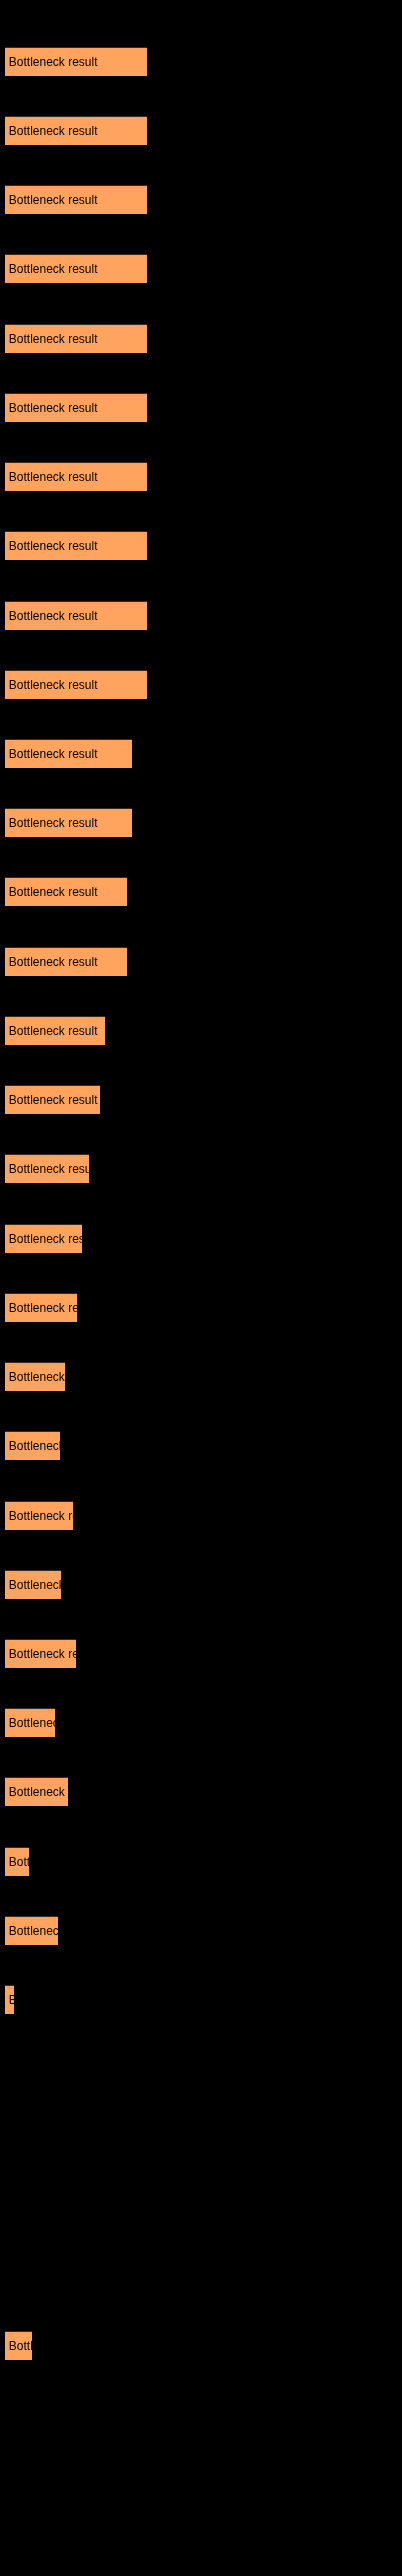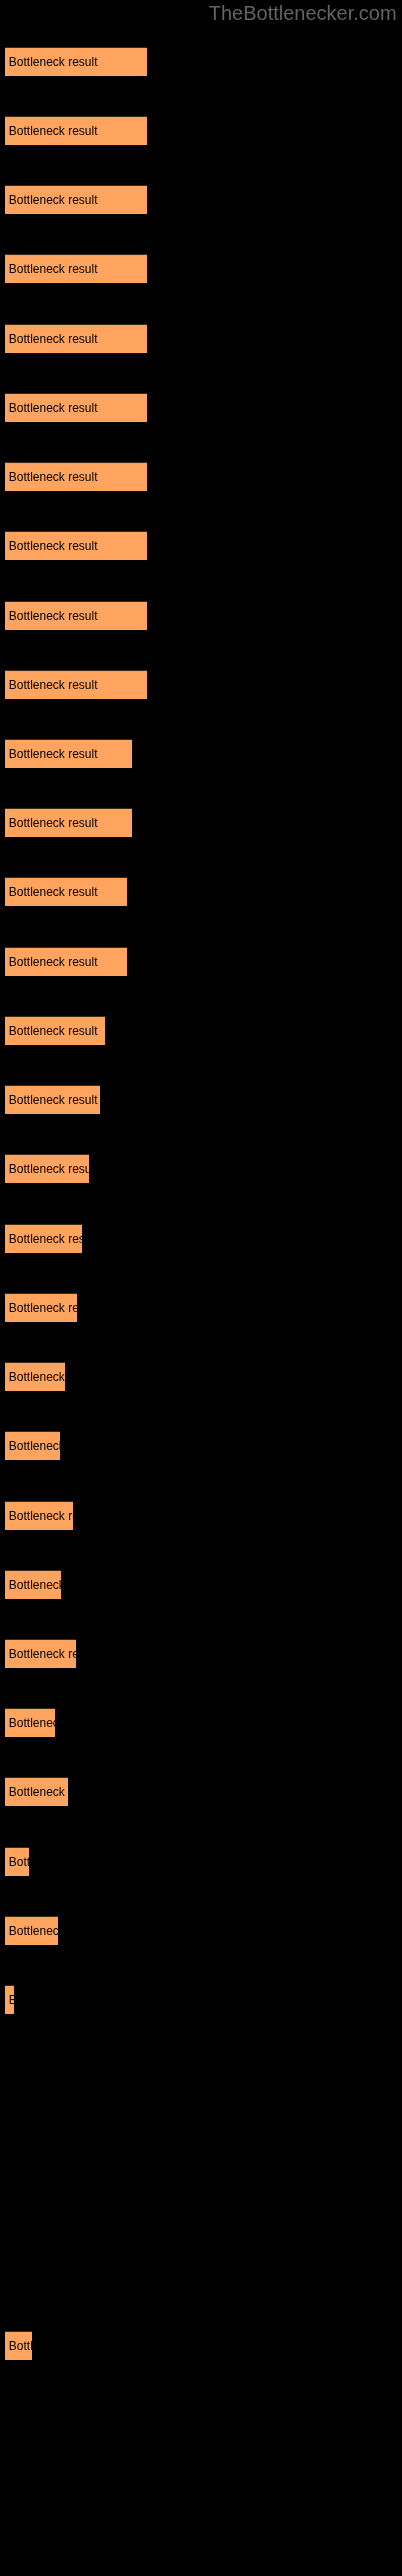--- a/index.html
+++ b/index.html
@@ -65,21 +65,20 @@
     color: #000000;
     white-space: nowrap;
     line-height: 1;
   }
 </style>
 </head>
 <body>
 
 <div id="chart-root">
 
-  <div class="watermark">TheBottlenecker.com</div>
 
   <div class="bars-layer" id="bars-layer">
       <div class="bar-row" style="top: 47px; height: 29px;">
         <div class="bar" style="width: 142px; height: 29px; left: 4.8px; background: rgb(255, 164, 94); border-top-color: rgb(58, 42, 26);">
           <span class="bar-label" style="color: rgb(0, 0, 0);">Bottleneck result</span>
         </div>
       </div>
       <div class="bar-row" style="top: 116px; height: 29px;">
         <div class="bar" style="width: 142px; height: 29px; left: 4.8px; background: rgb(255, 164, 94); border-top-color: rgb(58, 42, 26);">
           <span class="bar-label" style="color: rgb(0, 0, 0);">Bottleneck result</span>

